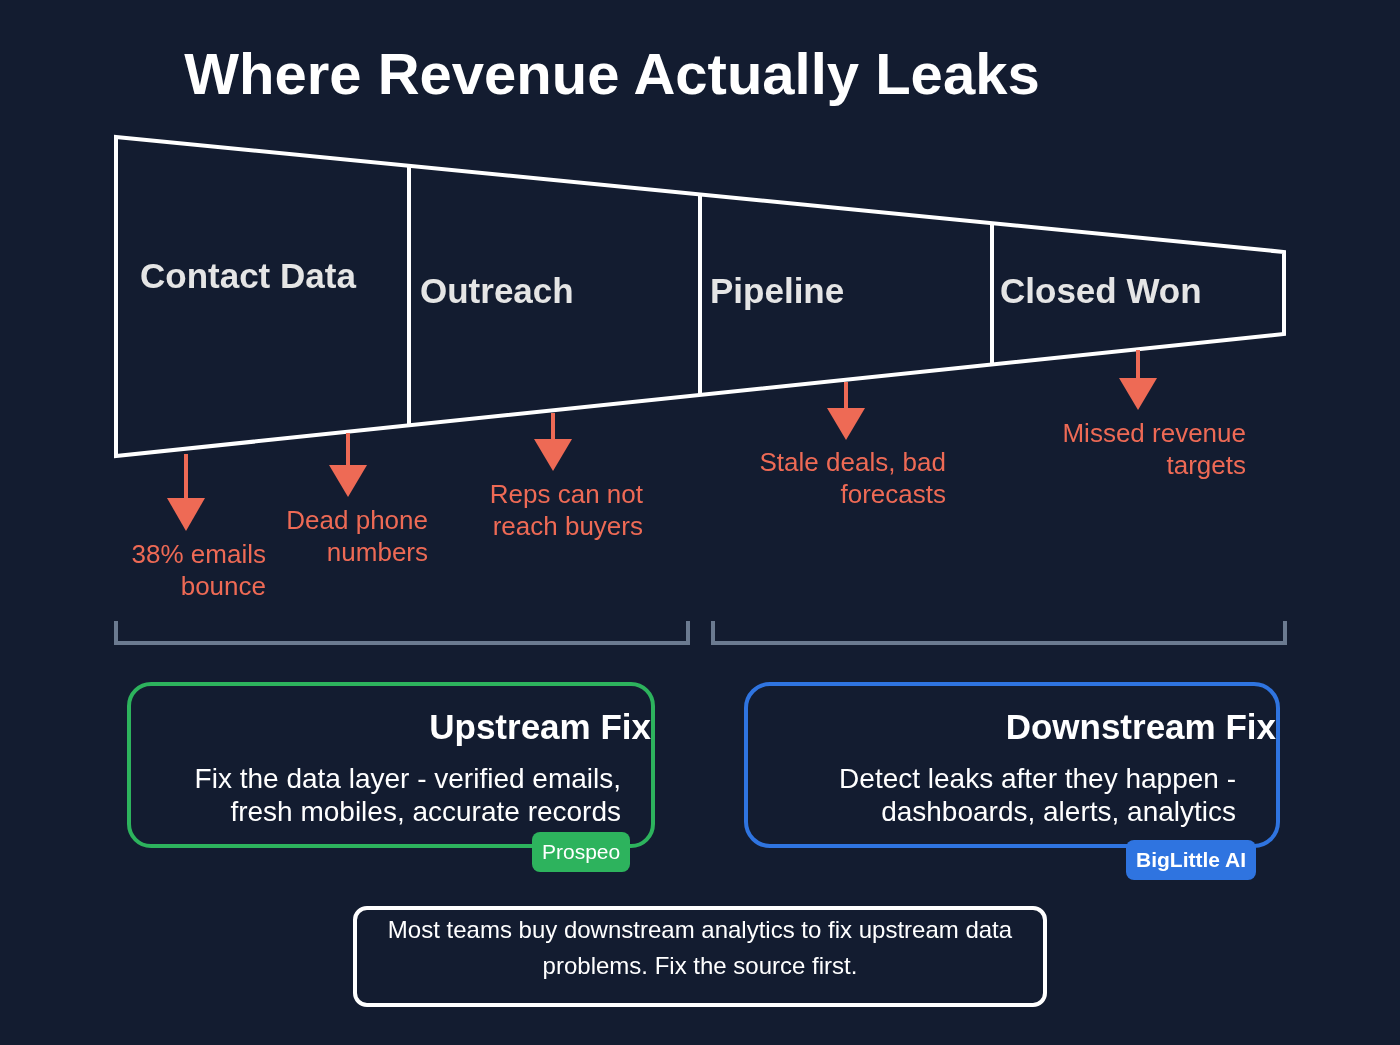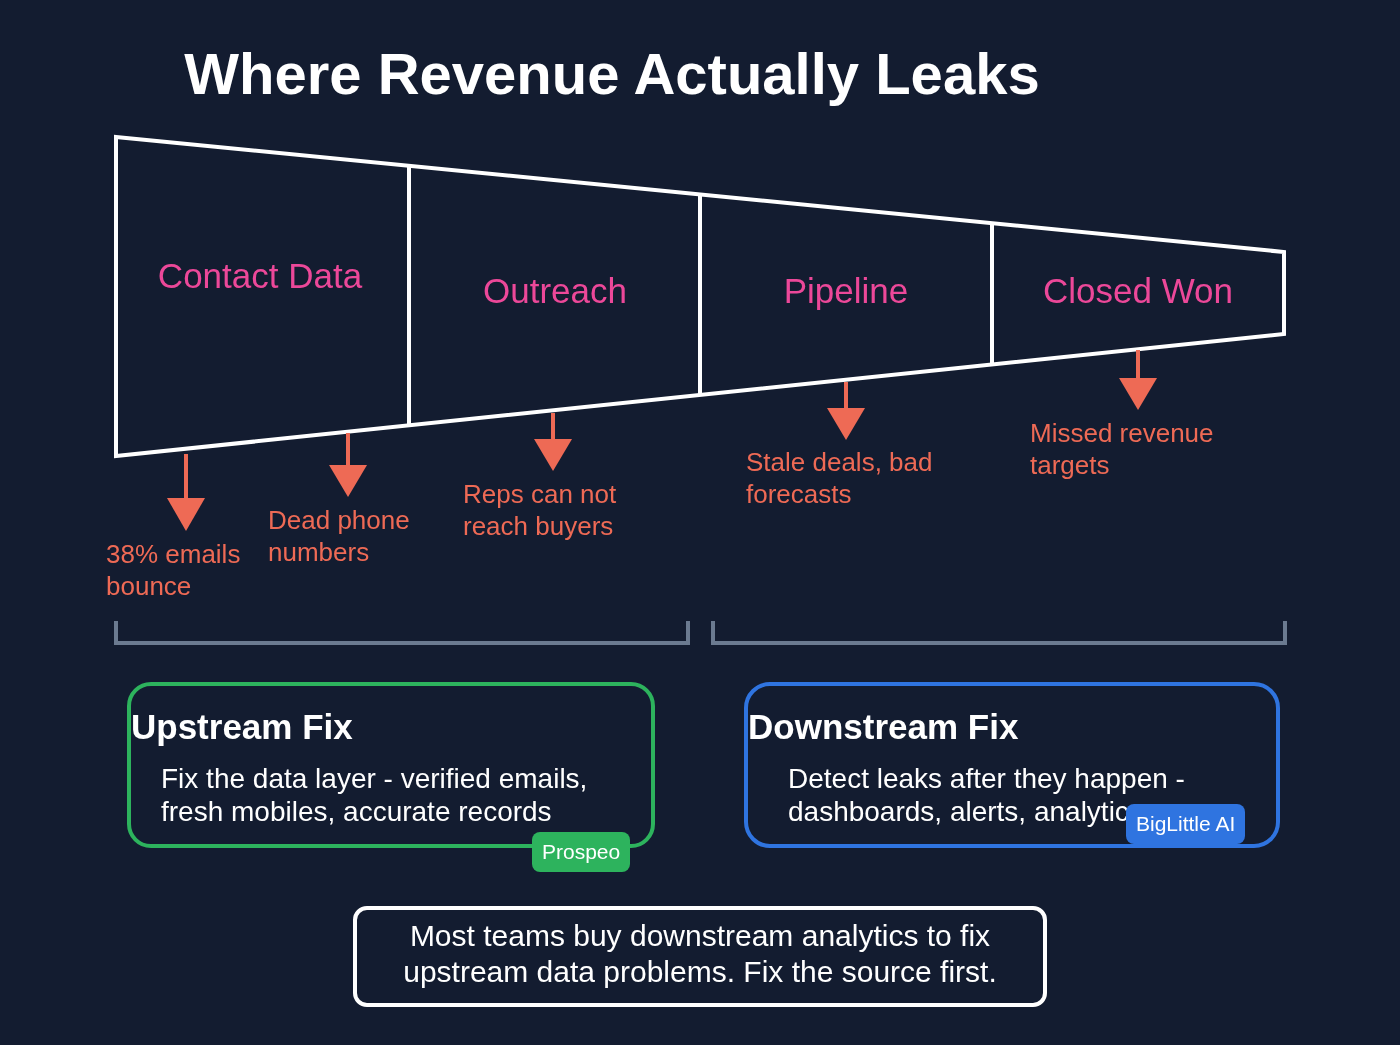--- a/index.html
+++ b/index.html
@@ -10,45 +10,45 @@
     position:relative;
     color:#ffffff;
   }
   .title {
     position:absolute; left:0; top:40px; width:1224px;
     text-align:center; font-size:58px; font-weight:bold;
     letter-spacing:0px; color:#ffffff;
   }
   svg.funnel { position:absolute; left:0; top:0; }
   .stage-label {
-    position:absolute; text-align:center; font-weight:normal;
-    font-size:35px; line-height:44px; color:#ec4899;
+    position:absolute; text-align:left; font-weight:bold;
+    font-size:35px; line-height:44px; color:#e5e5e5;
   }
   .leak-text {
-    position:absolute; text-align:left; font-size:26px;
+    position:absolute; text-align:right; font-size:26px;
     line-height:32px; color:#ee6a55;
   }
   .bracket {
     position:absolute; border:4px solid #6b7a90; border-top:none;
     height:20px;
   }
   .fix-box {
     position:absolute; border-radius:24px; border:4px solid;
-    box-sizing:border-box; text-align:left;
+    box-sizing:border-box; text-align:right;
   }
   .fix-title { font-size:35px; font-weight:bold; margin-top:20px; line-height:42px; }
   .fix-desc { font-size:28px; line-height:33px; margin-top:14px; }
   .badge {
     position:absolute; border-radius:8px; font-size:21px;
     padding:0 10px; height:40px; line-height:40px; color:#ffffff;
   }
   .footer-box {
     position:absolute; left:353px; top:906px; width:694px; height:101px;
     border:4px solid #ffffff; border-radius:14px; box-sizing:border-box;
-    text-align:center; font-size:30px; line-height:36px; padding-top:8px;
+    text-align:center; font-size:24px; line-height:36px; padding-top:2px;
   }
 </style>
 </head>
 <body>
 
 <div class="title">Where Revenue Actually Leaks</div>
 
 <svg class="funnel" width="1400" height="1045">
 
   <polygon points="116,137 1284,252 1284,334 116,456" fill="#131c30" stroke="#ffffff" stroke-width="4"></polygon>
@@ -96,17 +96,17 @@
 <div class="fix-box" style="left:127px; top:682px; width:528px; height:166px; border-color:#2db35d;">
   <div class="fix-title">Upstream Fix</div>
   <div class="fix-desc" style="padding:0 30px;">Fix the data layer - verified emails, fresh mobiles, accurate records</div>
 </div>
 <div class="badge" style="left:532px; top:832px; background:#2db35d;">Prospeo</div>
 
 <div class="fix-box" style="left:744px; top:682px; width:536px; height:166px; border-color:#2f74e0;border-radius:26px;">
   <div class="fix-title">Downstream Fix</div>
   <div class="fix-desc" style="padding:0 40px;">Detect leaks after they happen - dashboards, alerts, analytics</div>
 </div>
-<div class="badge" style="left:1126px; top:804px; background:#2f74e0;">BigLittle AI</div>
+<div class="badge" style="left:1126px; top:840px; background:#2f74e0;font-weight:bold;">BigLittle AI</div>
 
 <div class="footer-box">
   <span style="display:inline-block; padding:0 20px;">Most teams buy downstream analytics to fix upstream data problems. Fix the source first.</span>
 </div>
 
 </body></html>

